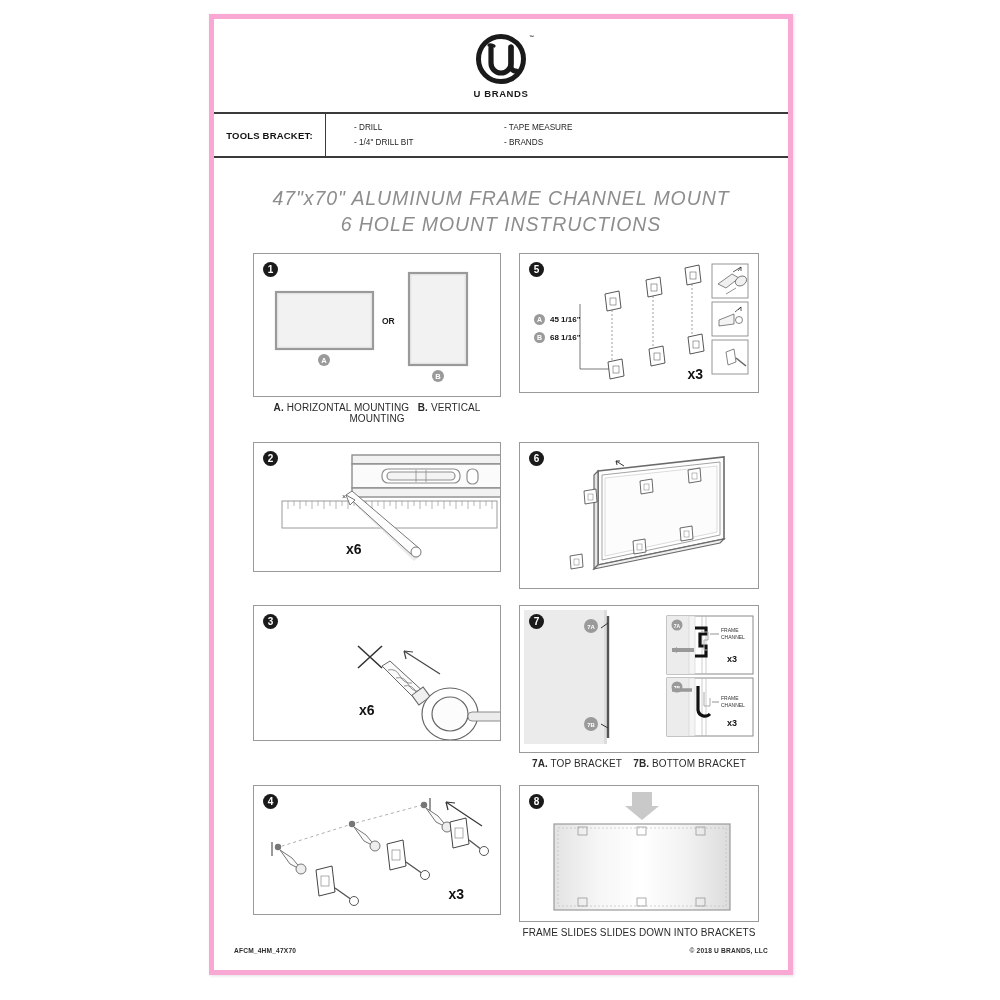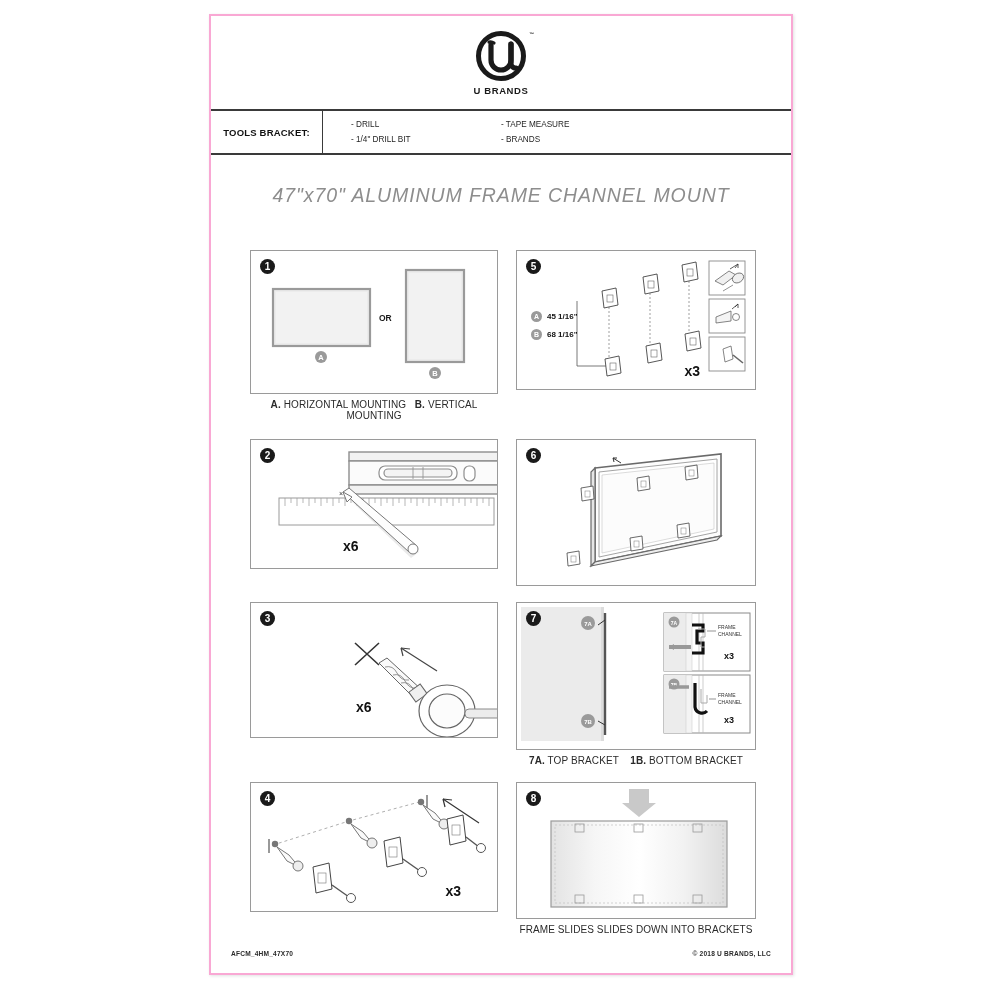--- a/index.html
+++ b/index.html
@@ -7,21 +7,21 @@
     width: 1000px; height: 1000px;
     background: #ffffff;
     font-family: "Liberation Sans", sans-serif;
     overflow: hidden;
   }
   #sheet {
     position: absolute;
     left: 209px; top: 14px;
     width: 584px; height: 961px;
     background: #fff;
-    border: 2px solid #f9a8d4;
+    border: 5px solid #f9a8d4;
     box-shadow: 1px 1px 3px rgba(0,0,0,.12);
   }
 
   
   .logo-band {
     height: 93px;
     display: flex; flex-direction: column;
     align-items: center; justify-content: center;
     position: relative;
   }
@@ -160,20 +160,21 @@
       </div>
       <div class="tcol tcol-3">
         <div class="titem">- TAPE MEASURE</div>
         <div class="titem">- BRANDS</div>
       </div>
     </div>
   </div>
 
   <div class="titleblock">
     <div class="title-line">47"x70" ALUMINUM FRAME CHANNEL MOUNT</div>
+    <div class="title-line">6 HOLE MOUNT INSTRUCTIONS</div>
   </div>
 
   <div class="grid">
 
     <div class="cell">
       <div class="panel p1">
         <div class="badge">1</div>
         <svg width="245" height="141" viewBox="0 0 245 141">
           <rect x="22" y="38" width="97" height="57" fill="#ececec" stroke="#9a9a9a" stroke-width="2.2"></rect>
           <rect x="25" y="41" width="91" height="51" fill="#f2f2f2" stroke="none"></rect>
@@ -444,21 +445,21 @@
             <text x="201" y="94" font-size="5" fill="#333" font-family="Liberation Sans, sans-serif">FRAME</text>
             <text x="201" y="101" font-size="5" fill="#333" font-family="Liberation Sans, sans-serif">CHANNEL</text>
             <text x="212" y="120" font-size="9" font-weight="bold" fill="#111" text-anchor="middle" font-family="Liberation Sans, sans-serif">x3</text>
           </g>
         </svg>
       </div>
       <div class="caption">
         <b>7A.</b>
         <span>TOP BRACKET</span>
         &nbsp;&nbsp;
-        <b>1B.</b>
+        <b>7B.</b>
         <span>BOTTOM BRACKET</span>
       </div>
     </div>
 
     <div class="row-sp-3" style="grid-column:1/3;"></div>
 
     <div class="cell">
       <div class="panel p4">
         <div class="badge">4</div>
         <svg width="245" height="127" viewBox="0 0 245 127">

